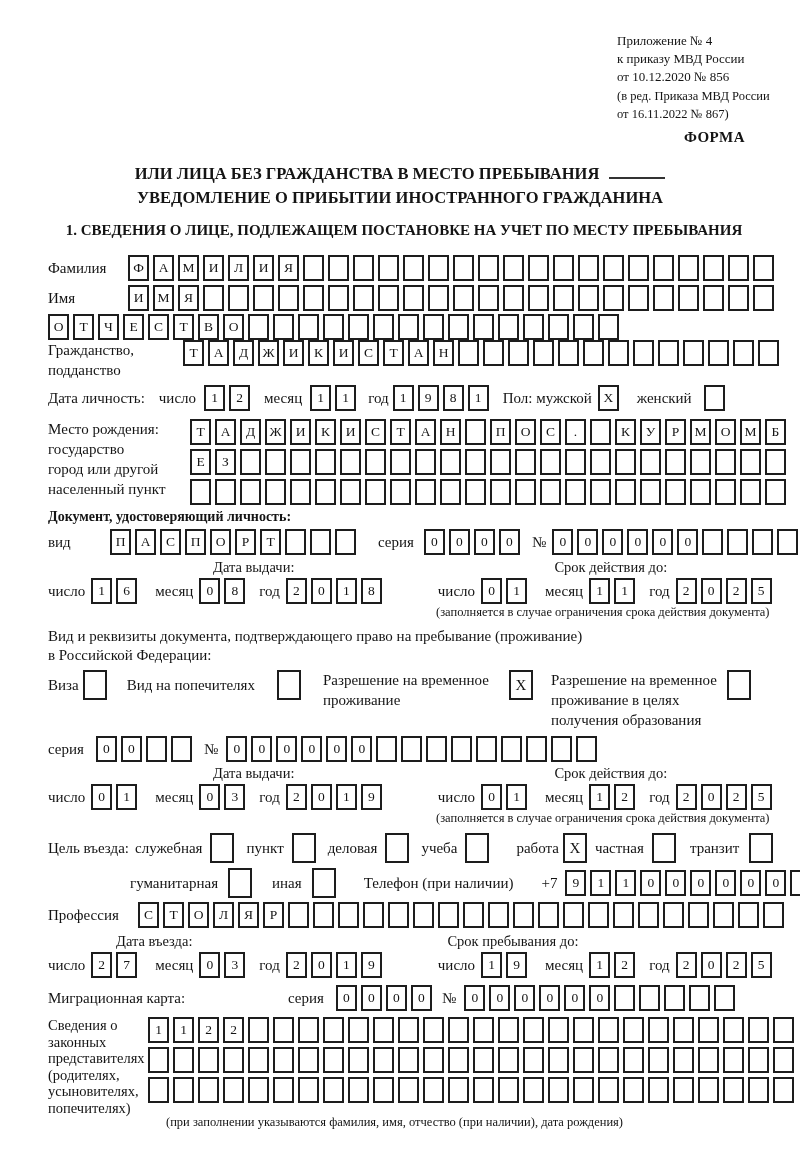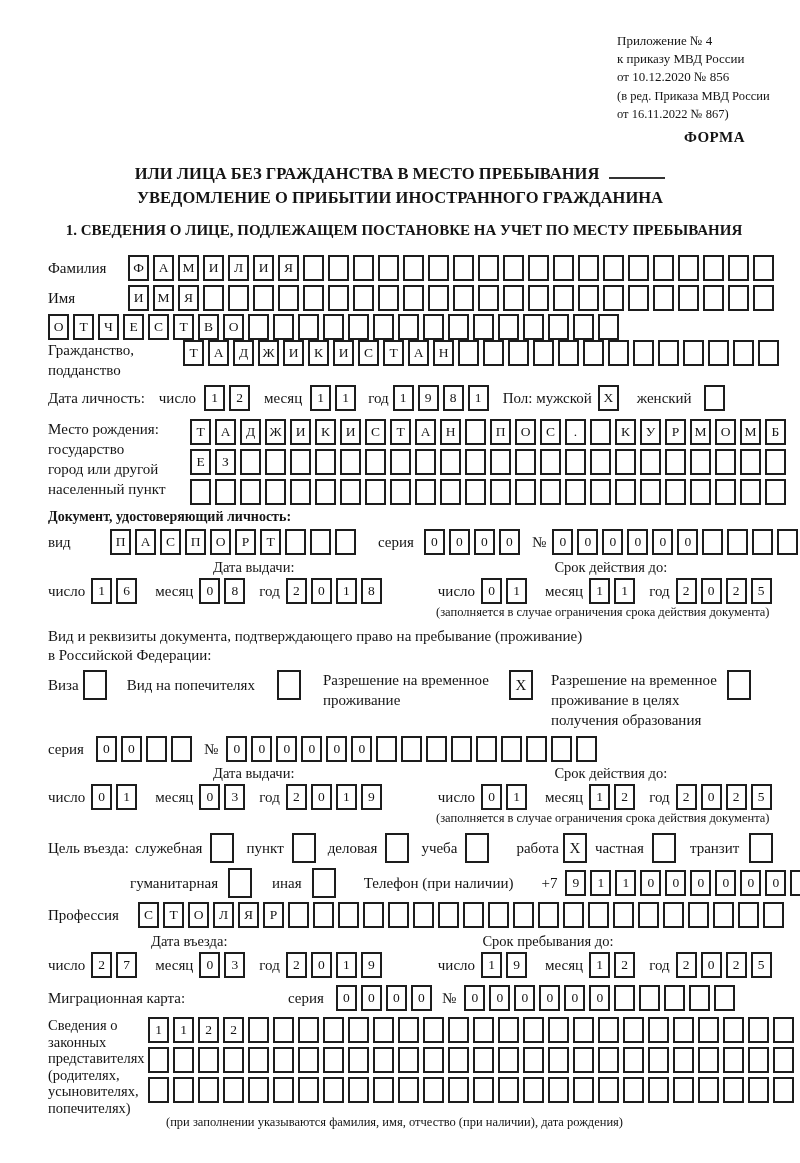--- a/index.html
+++ b/index.html
@@ -570,21 +570,21 @@
         <span class="cell">&nbsp;</span>
         <span class="cell">&nbsp;</span>
         <span class="cell">&nbsp;</span>
         <span class="cell">&nbsp;</span>
         <span class="cell">&nbsp;</span>
         <span class="cell">&nbsp;</span>
       </span>
   </div>
 
   <div class="date-heads mt5">
-    <span style="margin-left:103px">Дата въезда:</span>
+    <span style="margin-left:68px">Дата въезда:</span>
     <span style="margin-left:255px">Срок пребывания до:</span>
   </div>
   <div class="date-row mt2">
     <span class="lbl">число</span>
     <span class="cells">
         <span class="cell">2</span>
         <span class="cell">7</span>
       </span>
     <span class="lbl" style="margin-left:14px">месяц</span>
     <span class="cells">

